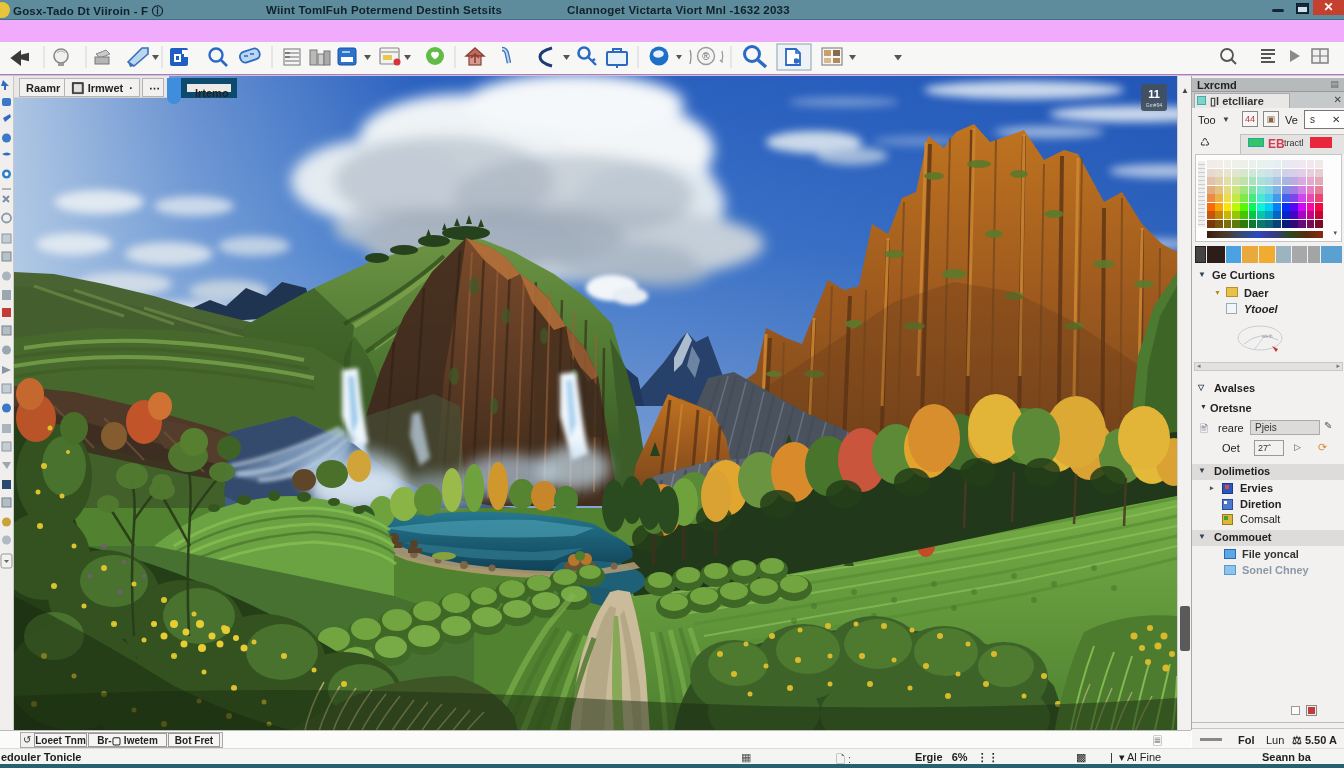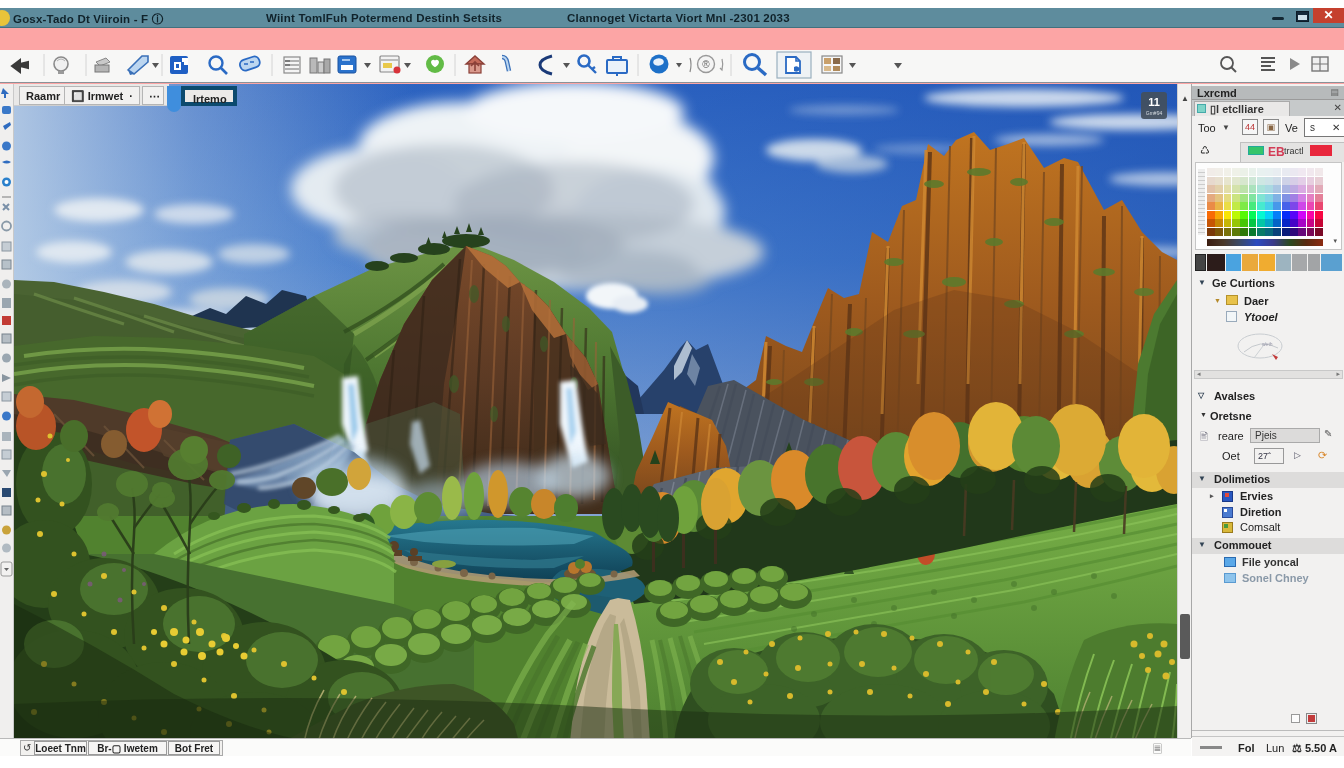--- a/index.html
+++ b/index.html
@@ -1,58 +1,58 @@
 <!DOCTYPE html>
 <html><head>
 <meta charset="utf-8">
 <style>
 * { margin:0; padding:0; box-sizing:border-box; }
 html,body { width:1344px; height:768px; overflow:hidden; font-family:"Liberation Sans", sans-serif; }
-#app { position:absolute; left:0; top:8px; width:1344px; height:562px; background:#fca5a5; }
+#app { position:absolute; left:0; top:0; width:1344px; height:562px; background:#f0abfc; }
 .abs { position:absolute; }
 
 #titlebar { left:0; top:0; width:1344px; height:20px; background:#5e8c9d; color:#10222a; font-size:11.5px; font-weight:bold; border-bottom:1px solid #42707e;}
 #titlebar .t { position:absolute; top:4px; white-space:nowrap; letter-spacing:0.2px; }
 #tb-min { left:1272px; top:9px; width:12px; height:3px; background:#132733; position:absolute; border-radius:2px;}
 #tb-max { left:1296px; top:3px; width:13px; height:11px; background:#15293a; position:absolute; border:1px solid #0d1c28;}
 #tb-max:before { content:""; position:absolute; left:1px; top:3px; width:9px; height:5px; background:#cfe0ea; }
 #tb-close { left:1313px; top:0; width:31px; height:15px; background:#c5402e; position:absolute; color:#fff; text-align:center; font-size:12px; line-height:14px; font-weight:bold;}
 
 #menubar { left:0; top:20px; width:1344px; height:22px; background:#fbfbfb; border-bottom:1px solid #e4e4e4; color:#131313; font-size:12.5px; font-weight:bold; }
 #menubar span { position:absolute; top:4px; }
 
 #toolbar { left:0; top:42px; width:1344px; height:33px; background:#f7f7f6; border-bottom:1px solid #8a9298; }
 
 #leftbar { left:0; top:76px; width:14px; height:654px; background:#f0efee; border-right:1px solid #c9c9c9; }
 
 #canvas { left:14px; top:76px; width:1163px; height:654px; background:#51822f; overflow:hidden; }
 
 #doctabs { left:14px; top:76px; width:155px; height:22px; background:#e9e8e7; border-bottom:1px solid #cfcfcf; font-size:11px; color:#222; font-weight:bold;}
 .dtab { position:absolute; top:2px; height:19px; background:#f2f1f0; border:1px solid #b5b5b5; padding:3px 6px 0 6px; }
-#floattab { left:181px; top:78px; width:56px; height:20px; background:#eceae8; border:4px solid #0c4a6e; font-size:11px; font-weight:bold; color:#222; padding:3px 0 0 8px; }
+#floattab { left:181px; top:78px; width:56px; height:20px; background:#eceae8; border:6px solid #0c4a6e; font-size:11px; font-weight:bold; color:#222; padding:3px 0 0 8px; }
 
 #canv-scroll { left:1177px; top:76px; width:14px; height:654px; background:#f2f1f0; border-left:1px solid #d0d0d0;}
 #canv-scroll .thumb { position:absolute; left:2px; top:530px; width:10px; height:45px; background:#5a5a5a; border-radius:2px;}
 
 #rpanel { left:1191px; top:76px; width:153px; height:654px; background:#f2f1f0; border-left:1px solid #a8a8a8; font-size:11px; color:#1c1c1c; }
 
 #hscroll { left:0; top:730px; width:1191px; height:18px; background:#fbfbfa; border-top:1px solid #b9b9b9; }
 #statusbar { left:0; top:748px; width:1344px; height:16px; background:#f4f4f3; border-top:1px solid #dcdcdc; font-size:11px; color:#1e1e1e; }
 #bottomstrip { left:0; top:764px; width:1344px; height:4px; background:#27606f; }
 .sheettab { position:absolute; top:2px; height:14px; border:1px solid #9a9a9a; background:#f6f5f4; font-size:10px; font-weight:bold; color:#222; padding:1px 0 0 0; text-align:center; }
 .sw { position:absolute; top:0; height:17px; }
 </style>
 </head>
 <body>
 <div id="app">
 
   <div id="titlebar" class="abs">
     <div class="t" style="left:13px;">Gosx-Tado Dt Viiroin - F ⓘ</div>
     <div class="t" style="left:266px;">Wiint TomlFuh Potermend Destinh Setsits</div>
-    <div class="t" style="left:567px;">Clannoget Victarta Viort Mnl -2301 2033</div>
+    <div class="t" style="left:567px;">Clannoget Victarta Viort Mnl -1632 2033</div>
     <div style="position:absolute;left:-6px;top:2px;width:16px;height:16px;border-radius:50%;background:#e8c43a;"></div>
     <div id="tb-min"></div>
       <div id="tb-max"></div>
       <div id="tb-close">✕</div>
   </div>
 
 
   <div id="toolbar" class="abs">
     <svg width="1344" height="30" viewBox="0 0 1344 30">
 
@@ -1344,14 +1344,23 @@
   </div>
 
   <div id="hscroll" class="abs">
     <div style="position:absolute;left:20px;top:1px;width:203px;height:16px;border:1px solid #aaa;background:#f2f1ef;"></div>
     <div style="position:absolute;left:23px;top:3px;font-size:10px;color:#333;">↺</div>
     <div class="sheettab" style="left:34px;width:53px;">Loeet Tnm</div>
     <div class="sheettab" style="left:88px;width:79px;">Br-▢ Iwetem</div>
     <div class="sheettab" style="left:168px;width:52px;">Bot Fret</div>
     <div style="position:absolute;left:1153px;top:2px;font-size:11px;color:#555;">🗏</div>
   </div>
+  <div id="statusbar" class="abs">
+    <div style="position:absolute;left:1px;top:2px;font-weight:bold;">edouler Tonicle</div>
+    <div style="position:absolute;left:741px;top:2px;color:#555;">▦</div>
+    <div style="position:absolute;left:836px;top:2px;color:#555;">🗋 :</div>
+    <div style="position:absolute;left:915px;top:2px;font-weight:bold;">Ergie &nbsp; 6% &nbsp; ⋮⋮</div>
+    <div style="position:absolute;left:1076px;top:2px;">▩</div>
+    <div style="position:absolute;left:1110px;top:2px;">| &nbsp;▾ Al Fine</div>
+    <div style="position:absolute;left:1262px;top:2px;font-weight:bold;">Seann ba</div>
+  </div>
   <div id="bottomstrip" class="abs"></div>
 </div>
 
 </body></html>

